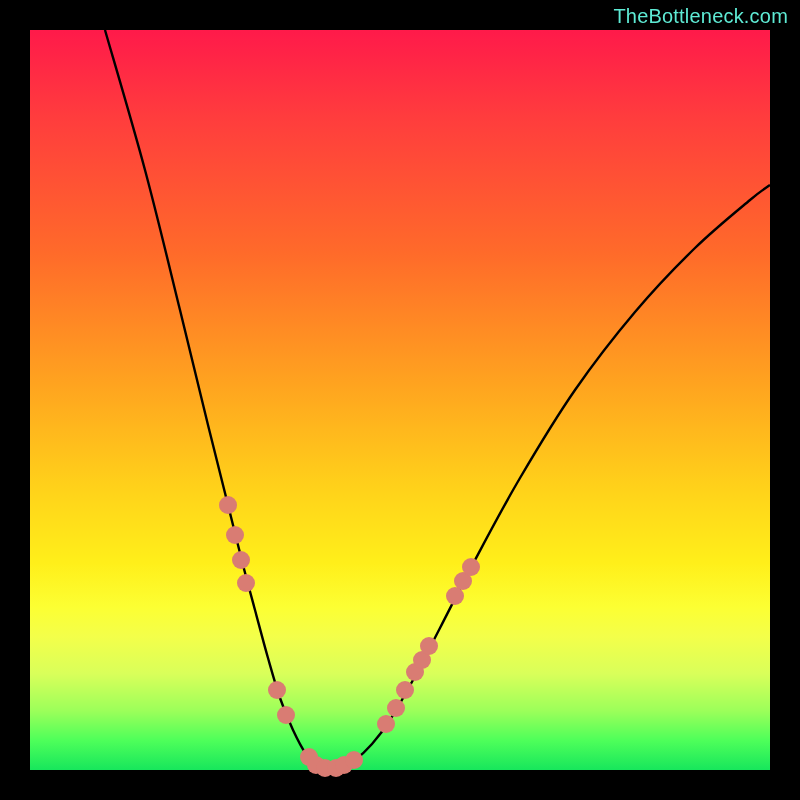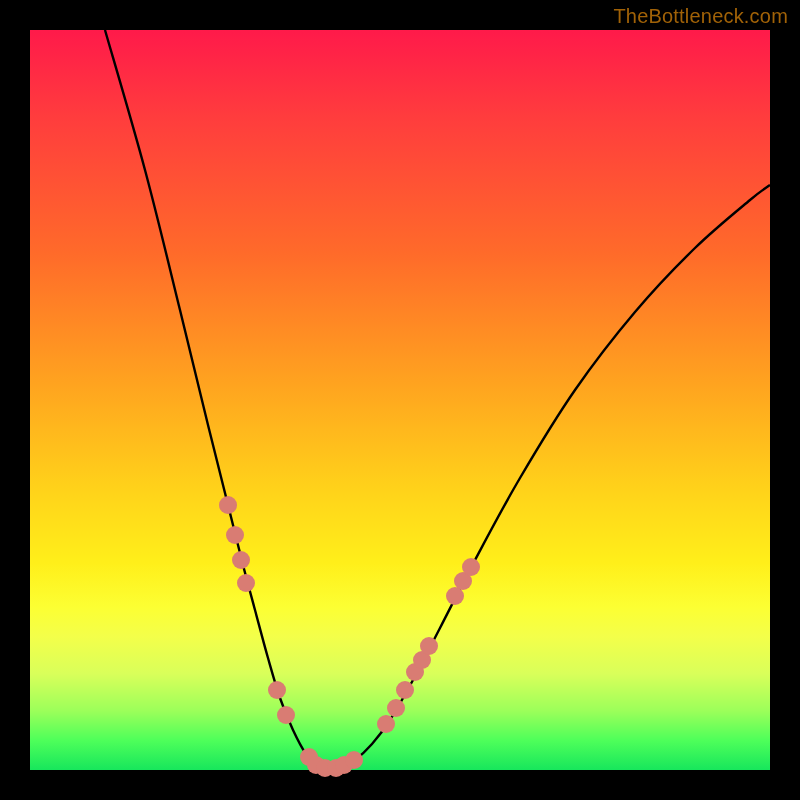--- a/index.html
+++ b/index.html
@@ -39,21 +39,21 @@
         #d9ff5a 87%,
         #9cff5a 92%,
         #4eff5a 96%,
         #17e65c 100%
       );
   }
   .watermark {
     position: absolute;
     top: 5px;
     right: 12px;
-    color: #a16207;
+    color: #5eead4;
     font-size: 20px;
     letter-spacing: 0.2px;
     user-select: none;
     margin-left: 8px;
   }
   svg.curve {
     position: absolute;
     top: 0;
     left: 0;
     width: 740px;

